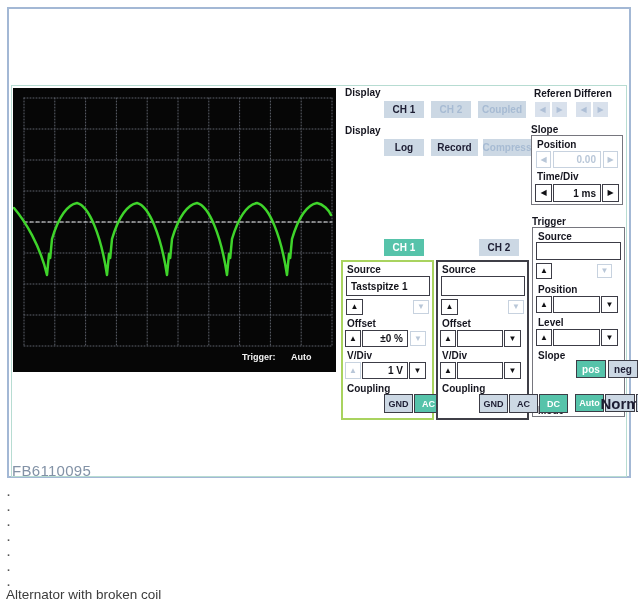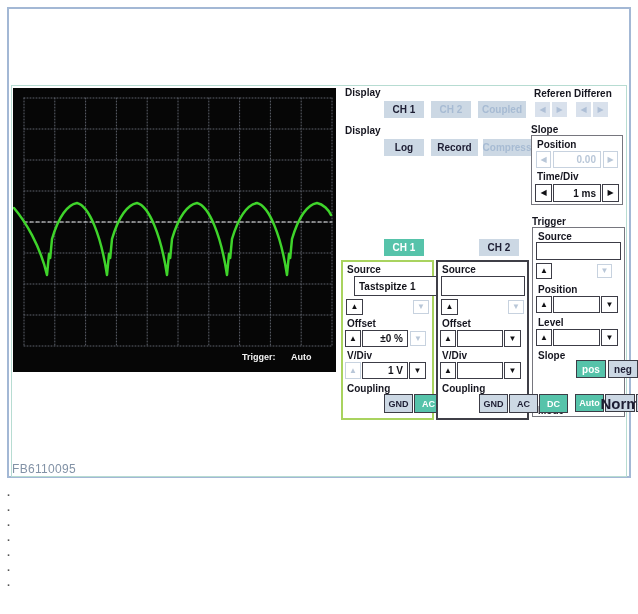--- a/index.html
+++ b/index.html
@@ -30,21 +30,21 @@
 
   .field { background:#ffffff; border:1px solid #3c3c46; font-size:10px; font-weight:bold; color:#111118;
            display:flex; align-items:center; justify-content:flex-end; padding:0 4px; white-space:nowrap; }
   .field.left { justify-content:flex-start; }
   .field.dis { border-color:#c7d2df; color:#b9c7d8; }
 
   .gbox { border:1px solid #76767e; background:#ffffff; }
   .gbox.green { border:2px solid #a9d35f; }
   .gbox.dark  { border:2px solid #3f3f47; }
 
-  .fig-id { font-size:12px; color:#8292a6; letter-spacing:0.3px; }
+  .fig-id { font-size:15px; color:#8292a6; letter-spacing:0.3px; }
   .dots-col { font-size:11px; color:#555; font-weight:bold; }
   .dots-col div { height:15px; line-height:13px; }
   .caption { font-size:13.5px; color:#3c3c3c; }
 </style>
 </head>
 <body>
 
 <div class="screen">
 
   <div class="abs window-frame"></div>
@@ -109,21 +109,21 @@
   <div class="abs lbl" style="left:538px; top:405px;">Mode</div>
   <div class="abs btn bordered teal" style="left:534px; top:394px; width:29px; height:18px; font-size:9px;">Auto</div>
   <div class="abs btn bordered" style="left:564px; top:394px; width:30px; height:18px; font-size:15px;">Norm</div>
   <div class="abs btn bordered" style="left:595px; top:394px; width:30px; height:18px; font-size:9px;">Single</div>
 
   <div class="abs btn teal" style="left:343px; top:239px; width:40px; height:17px;">CH 1</div>
   <div class="abs btn" style="left:438px; top:239px; width:40px; height:17px;">CH 2</div>
 
   <div class="abs gbox green" style="left:341px; top:260px; width:93px; height:160px;"></div>
   <div class="abs lbl" style="left:347px; top:264px;">Source</div>
-  <div class="abs field left" style="left:346px; top:276px; width:84px; height:20px;margin-left:8px;">Tastspitze 1</div>
+  <div class="abs field left" style="left:346px; top:276px; width:84px; height:20px;">Tastspitze 1</div>
   <div class="abs spin" style="left:346px; top:299px; width:17px; height:16px;">▲</div>
   <div class="abs spin dis" style="left:413px; top:300px; width:16px; height:14px;">▼</div>
   <div class="abs lbl" style="left:347px; top:318px;">Offset</div>
   <div class="abs spin" style="left:345px; top:330px; width:16px; height:17px;">▲</div>
   <div class="abs field" style="left:362px; top:330px; width:46px; height:17px;">±0 %</div>
   <div class="abs spin dis" style="left:410px; top:331px; width:16px; height:15px;">▼</div>
   <div class="abs lbl" style="left:347px; top:350px;">V/Div</div>
   <div class="abs spin dis" style="left:345px; top:362px; width:16px; height:17px;">▲</div>
   <div class="abs field" style="left:362px; top:362px; width:46px; height:17px;">1 V</div>
   <div class="abs spin" style="left:409px; top:362px; width:17px; height:17px;">▼</div>
@@ -153,14 +153,15 @@
   <div class="abs fig-id" style="left:12px; top:462px;">FB6110095</div>
   <div class="abs dots-col" style="left:7px; top:486px;">
       <div>.</div>
       <div>.</div>
       <div>.</div>
       <div>.</div>
       <div>.</div>
       <div>.</div>
       <div>.</div>
     </div>
+  <div class="abs caption" style="left:6px; top:587px;">Alternator with broken coil</div>
 
 </div>
 
 </body></html>

